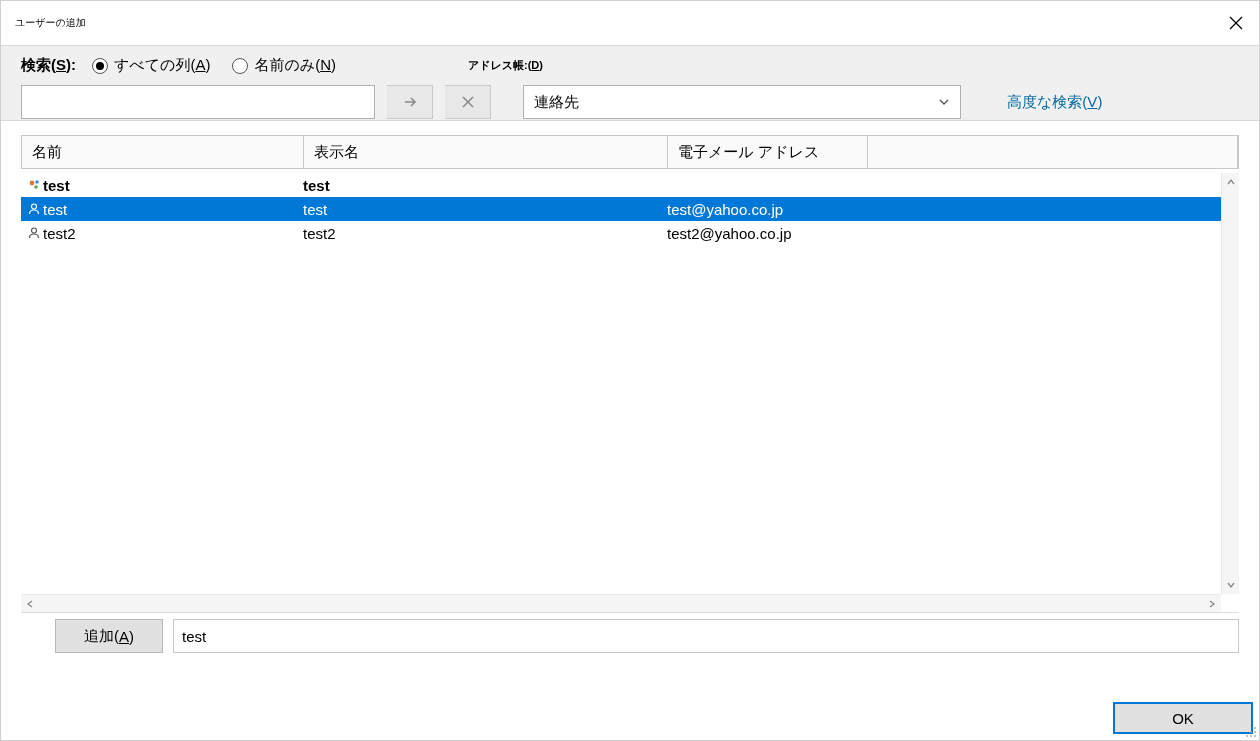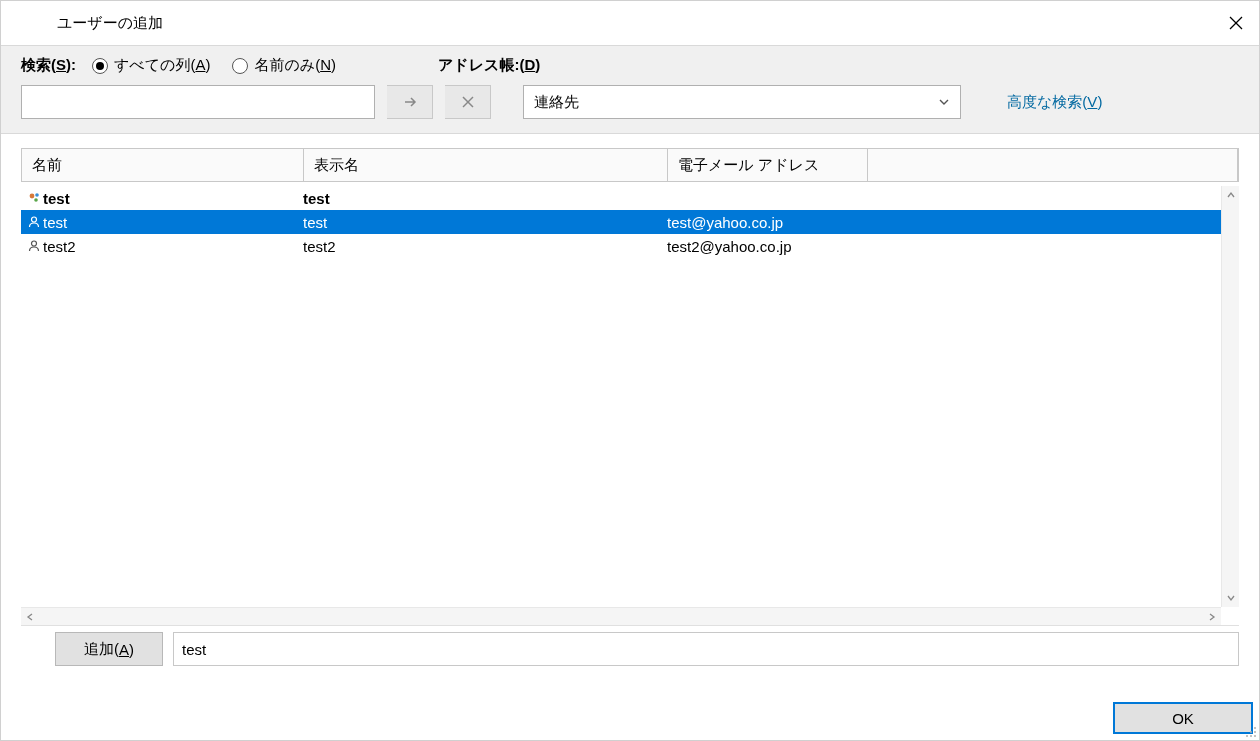--- a/index.html
+++ b/index.html
@@ -21,38 +21,37 @@
     display: flex;
     flex-direction: column;
   }
   
   .titlebar {
     height: 44px;
     display: flex;
     align-items: center;
     justify-content: space-between;
     padding: 0 0 0 14px;
-    font-size: 15px;
-    margin-left: 42px;
+    font-size: 10px;
   }
   .titlebar .close {
     width: 46px;
     height: 44px;
     display: flex;
     align-items: center;
     justify-content: center;
     cursor: default;
   }
   .titlebar .close svg { width: 14px; height: 14px; }
   
   .controls {
     background: #f0f0f0;
     border-top: 1px solid #d9d9d9;
     border-bottom: 1px solid #d9d9d9;
-    padding: 10px 20px 14px 20px;
+    padding: 10px 20px 1px 20px;
     display: flex;
     flex-direction: column;
     gap: 10px;
   }
   .row1 {
     display: flex;
     align-items: center;
     gap: 10px;
   }
   .search-label {
@@ -78,22 +77,22 @@
     background: #fff;
   }
   .radio .dot .inner {
     width: 8px; height: 8px;
     border-radius: 50%;
     background: #000;
   }
   .radio .mn { text-decoration: underline; }
   .addrbook-label {
     font-weight: bold;
-    font-size: 15px;
-    margin-left: 80px;
+    font-size: 11px;
+    margin-left: 110px;
   }
   .addrbook-label .mn { text-decoration: underline; }
   .row2 {
     display: flex;
     align-items: center;
     gap: 12px;
   }
   .search-input {
     width: 354px;
     height: 34px;

